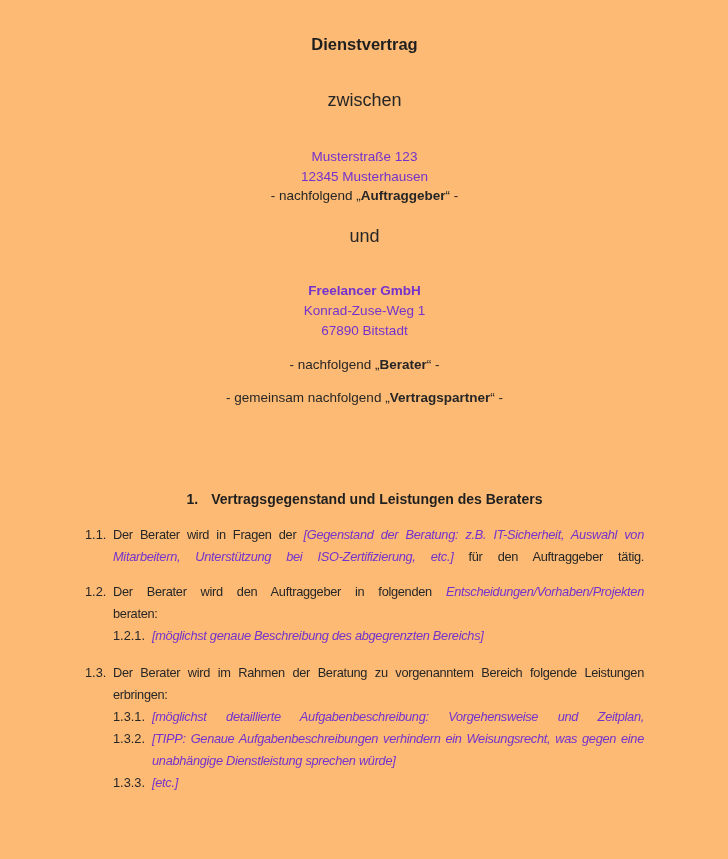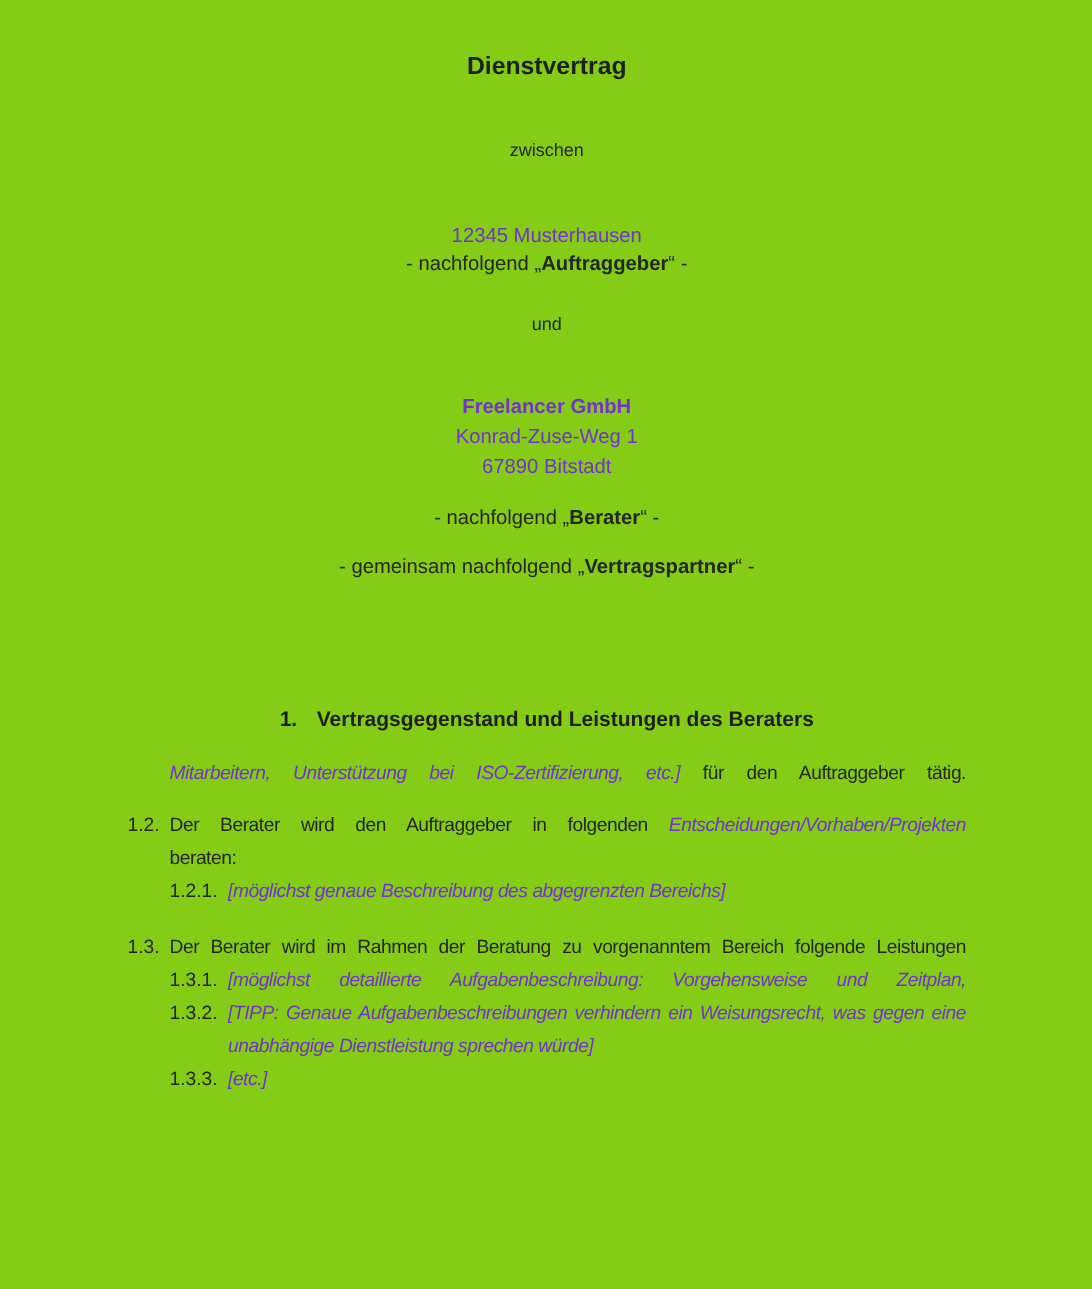--- a/index.html
+++ b/index.html
@@ -3,35 +3,35 @@
 <meta charset="utf-8">
 <style>
   :root { --accent: #7433CC; --ink: #262626; }
   * { box-sizing: border-box; }
   html, body { margin: 0; padding: 0; background: #ffffff; }
   .page {
     position: relative;
     width: 728px;
     height: 859px;
     margin: 0 auto;
-    background: #84cc16;
+    background: #fdba74;
     font-family: "Liberation Sans", sans-serif;
     color: var(--ink);
     padding: 34px 84px 0 85px;
     overflow: hidden;
   }
   .center { text-align: center; }
   .doc-title {
     font-size: 16.5px;
     font-weight: bold;
     line-height: 20px;
     color: #1f1f1f;
     margin: 0;
   }
-  .connector { font-size: 12px; line-height: 17px; }
+  .connector { font-size: 18px; line-height: 17px; }
   .lbl-between { margin-top: 38px; }
   .lbl-and { margin-top: 24px; }
   .party { line-height: 20px; font-size: 13.5px; color: var(--accent); }
   .party-client { margin-top: 38px; }
   .party-consultant { margin-top: 36px; }
   .party-name { font-weight: bold; }
   .alias-line { font-size: 13.5px; line-height: 17px; }
   .alias-client { margin-top: 0; }
   .alias-consultant { margin-top: 15px; }
   .alias-joint { margin-top: 16px; }
@@ -69,20 +69,21 @@
 </head>
 <body>
 
 <div class="page">
 
   <h1 class="doc-title center">Dienstvertrag</h1>
 
   <div class="connector center lbl-between">zwischen</div>
 
   <div class="party party-client center">
+    <div>Musterstraße 123</div>
     <div>12345 Musterhausen</div>
   </div>
 
   <div class="alias-line alias-client center"><span>- nachfolgend „</span><span class="alias-name">Auftraggeber</span><span>“ -</span></div>
 
   <div class="connector center lbl-and">und</div>
 
   <div class="party party-consultant center">
     <div class="party-name">Freelancer GmbH</div>
     <div>Konrad-Zuse-Weg 1</div>
@@ -91,31 +92,33 @@
 
   <div class="alias-line alias-consultant center"><span>- nachfolgend „</span><span class="alias-name">Berater</span><span>“ -</span></div>
 
   <div class="alias-line alias-joint center"><span>- gemeinsam nachfolgend „</span><span class="alias-name">Vertragspartner</span><span>“ -</span></div>
 
   <div class="section-heading center"><span class="sec-num">1.</span><span>Vertragsgegenstand und Leistungen des Beraters</span></div>
 
   <div class="clauses">
 
     <div class="clause">
+      <div class="cline lvl1 stretch"><span class="cnum">1.1.</span><span>Der Berater wird in Fragen der </span><span class="ph">[Gegenstand der Beratung: z.B. IT-Sicherheit, Auswahl von</span></div>
       <div class="cline lvl1 stretch"><span class="ph">Mitarbeitern, Unterstützung bei ISO-Zertifizierung, etc.]</span><span> für den Auftraggeber tätig.</span></div>
     </div>
 
     <div class="clause gap15">
       <div class="cline lvl1 stretch"><span class="cnum">1.2.</span><span>Der Berater wird den Auftraggeber in folgenden </span><span class="ph">Entscheidungen/Vorhaben/Projekten</span></div>
       <div class="cline lvl1"><span>beraten:</span></div>
       <div class="cline lvl2"><span class="cnum">1.2.1.</span><span class="ph">[möglichst genaue Beschreibung des abgegrenzten Bereichs]</span></div>
     </div>
 
     <div class="clause">
       <div class="cline lvl1 stretch"><span class="cnum">1.3.</span><span>Der Berater wird im Rahmen der Beratung zu vorgenanntem Bereich folgende Leistungen</span></div>
+      <div class="cline lvl1"><span>erbringen:</span></div>
       <div class="cline lvl2 stretch"><span class="cnum">1.3.1.</span><span class="ph">[möglichst detaillierte Aufgabenbeschreibung: Vorgehensweise und Zeitplan,</span></div>
       <div class="cline lvl2 stretch"><span class="cnum">1.3.2.</span><span class="ph-bold">[TIPP</span><span class="ph">: Genaue Aufgabenbeschreibungen verhindern ein Weisungsrecht, was gegen eine</span></div>
       <div class="cline lvl2"><span class="ph">unabhängige Dienstleistung sprechen würde]</span></div>
       <div class="cline lvl2"><span class="cnum">1.3.3.</span><span class="ph">[etc.]</span></div>
     </div>
 
   </div>
 
 </div>
 

